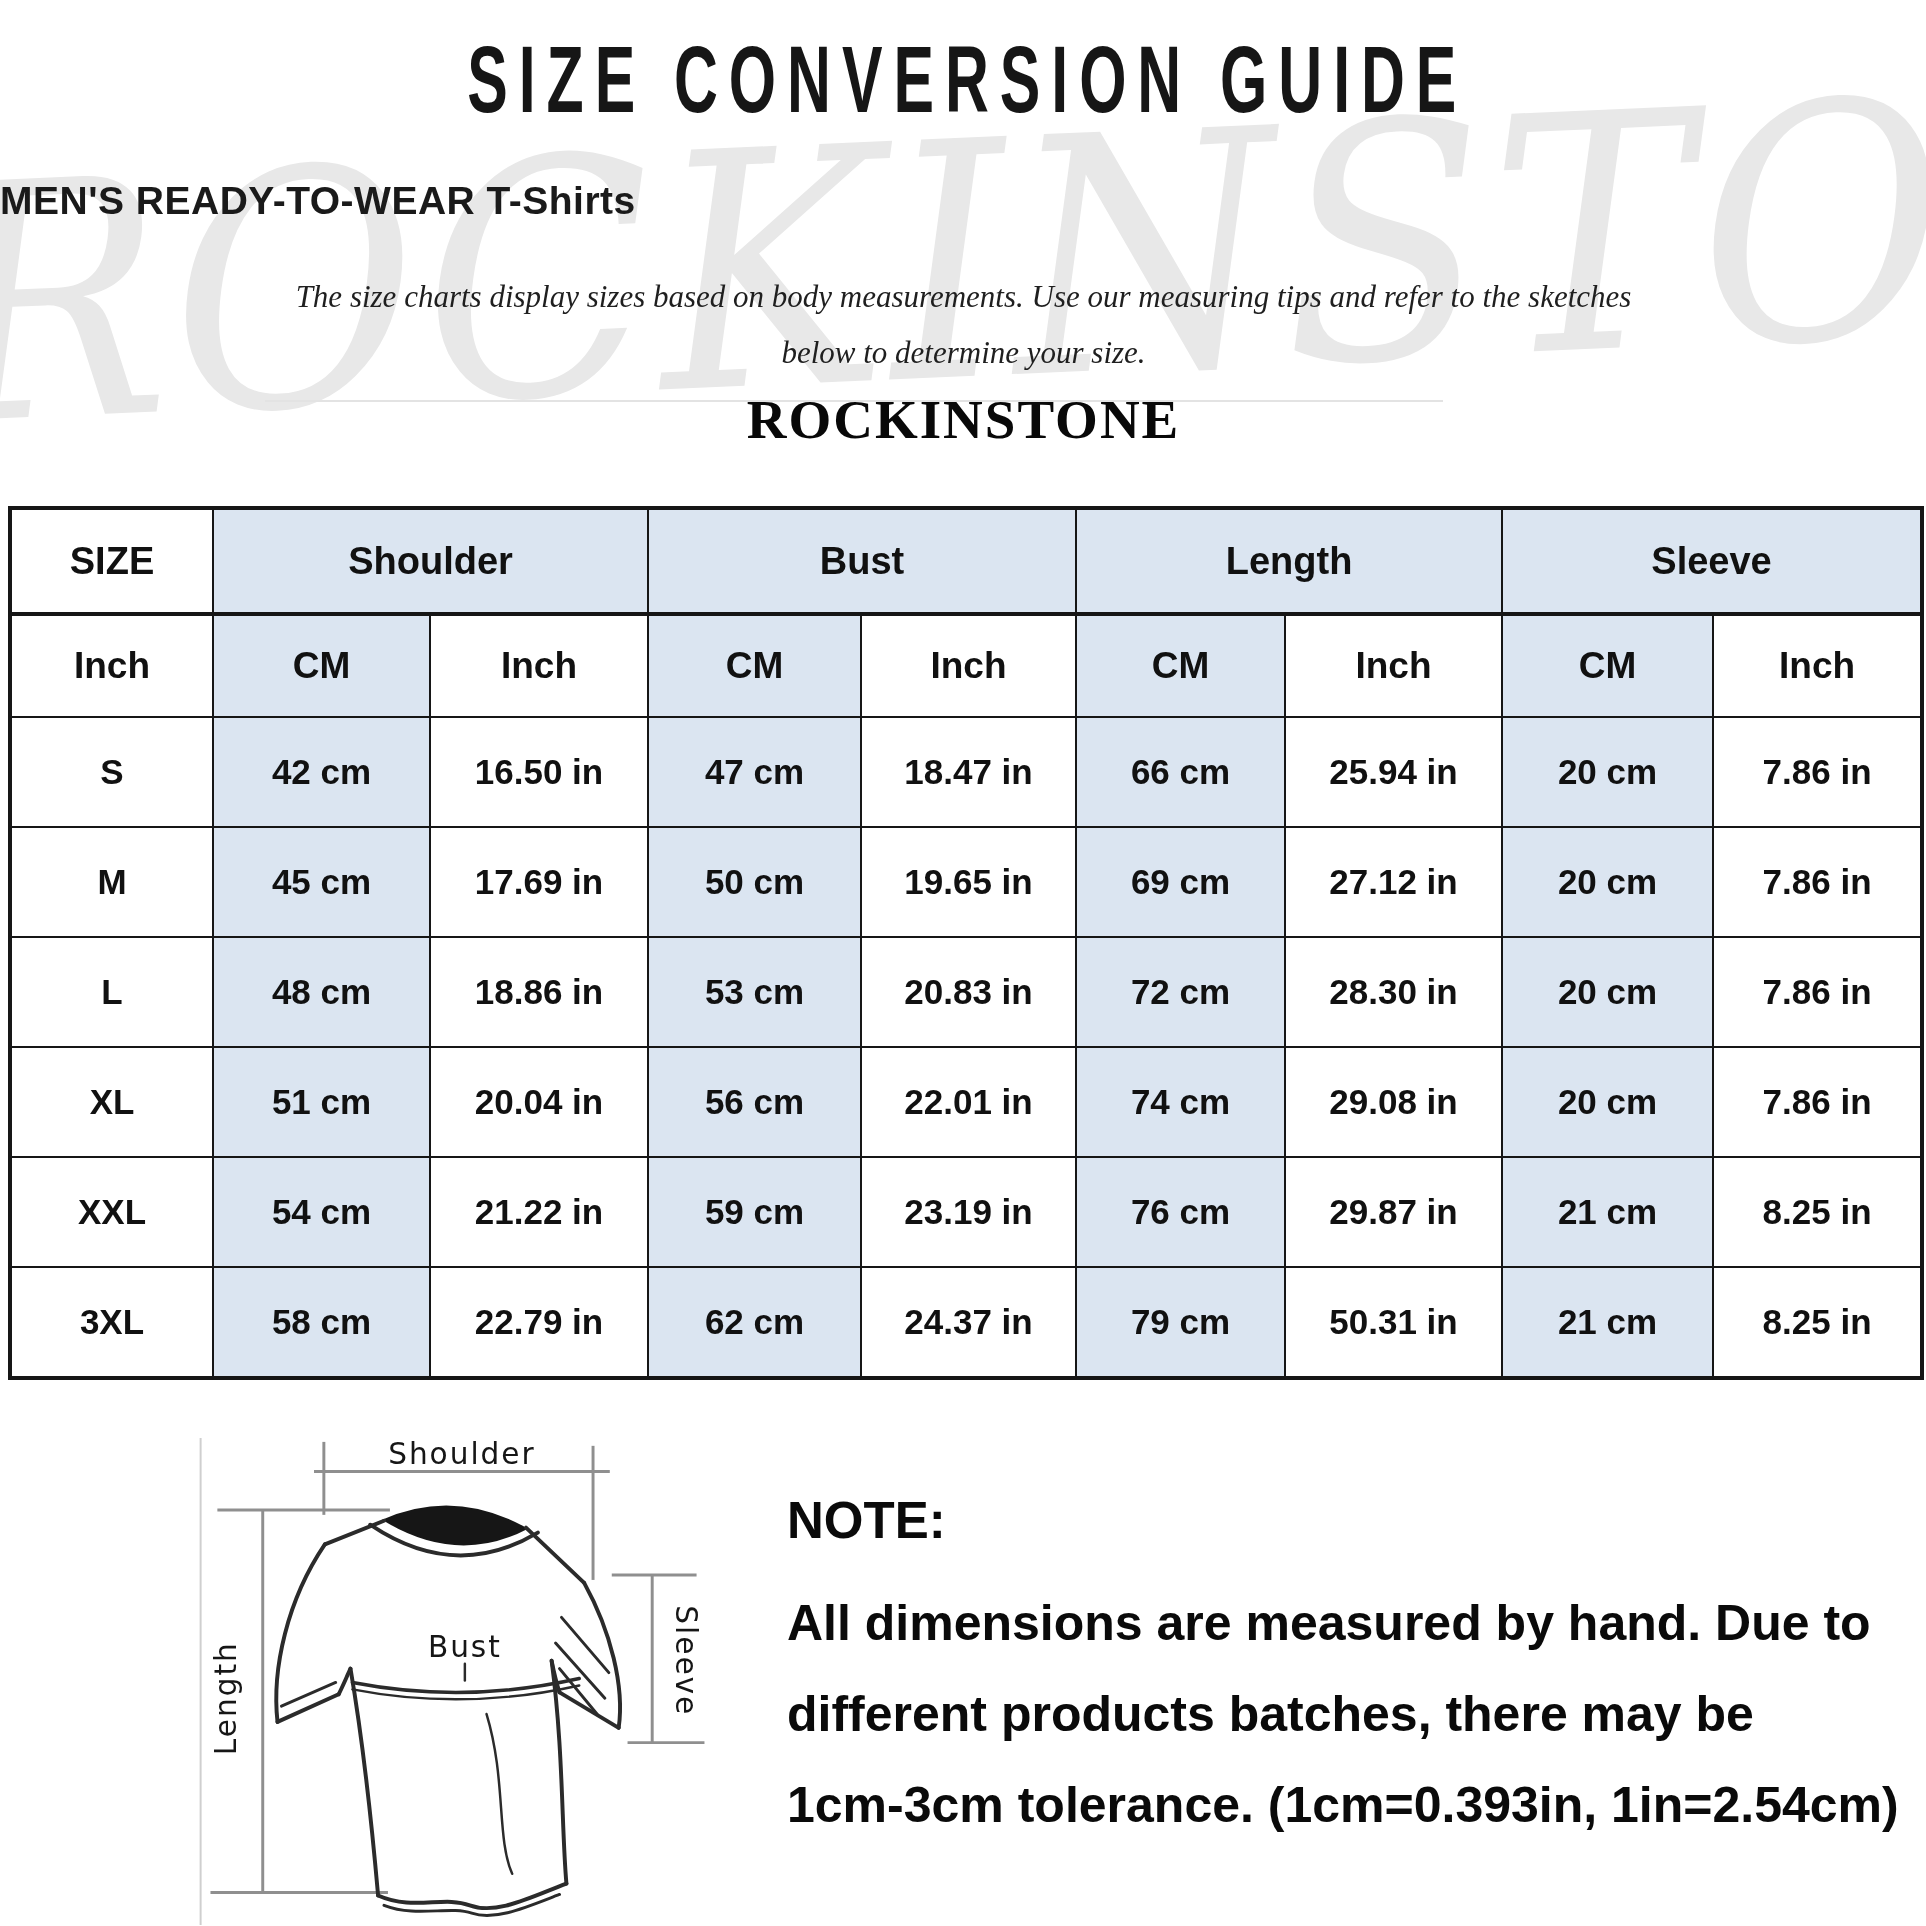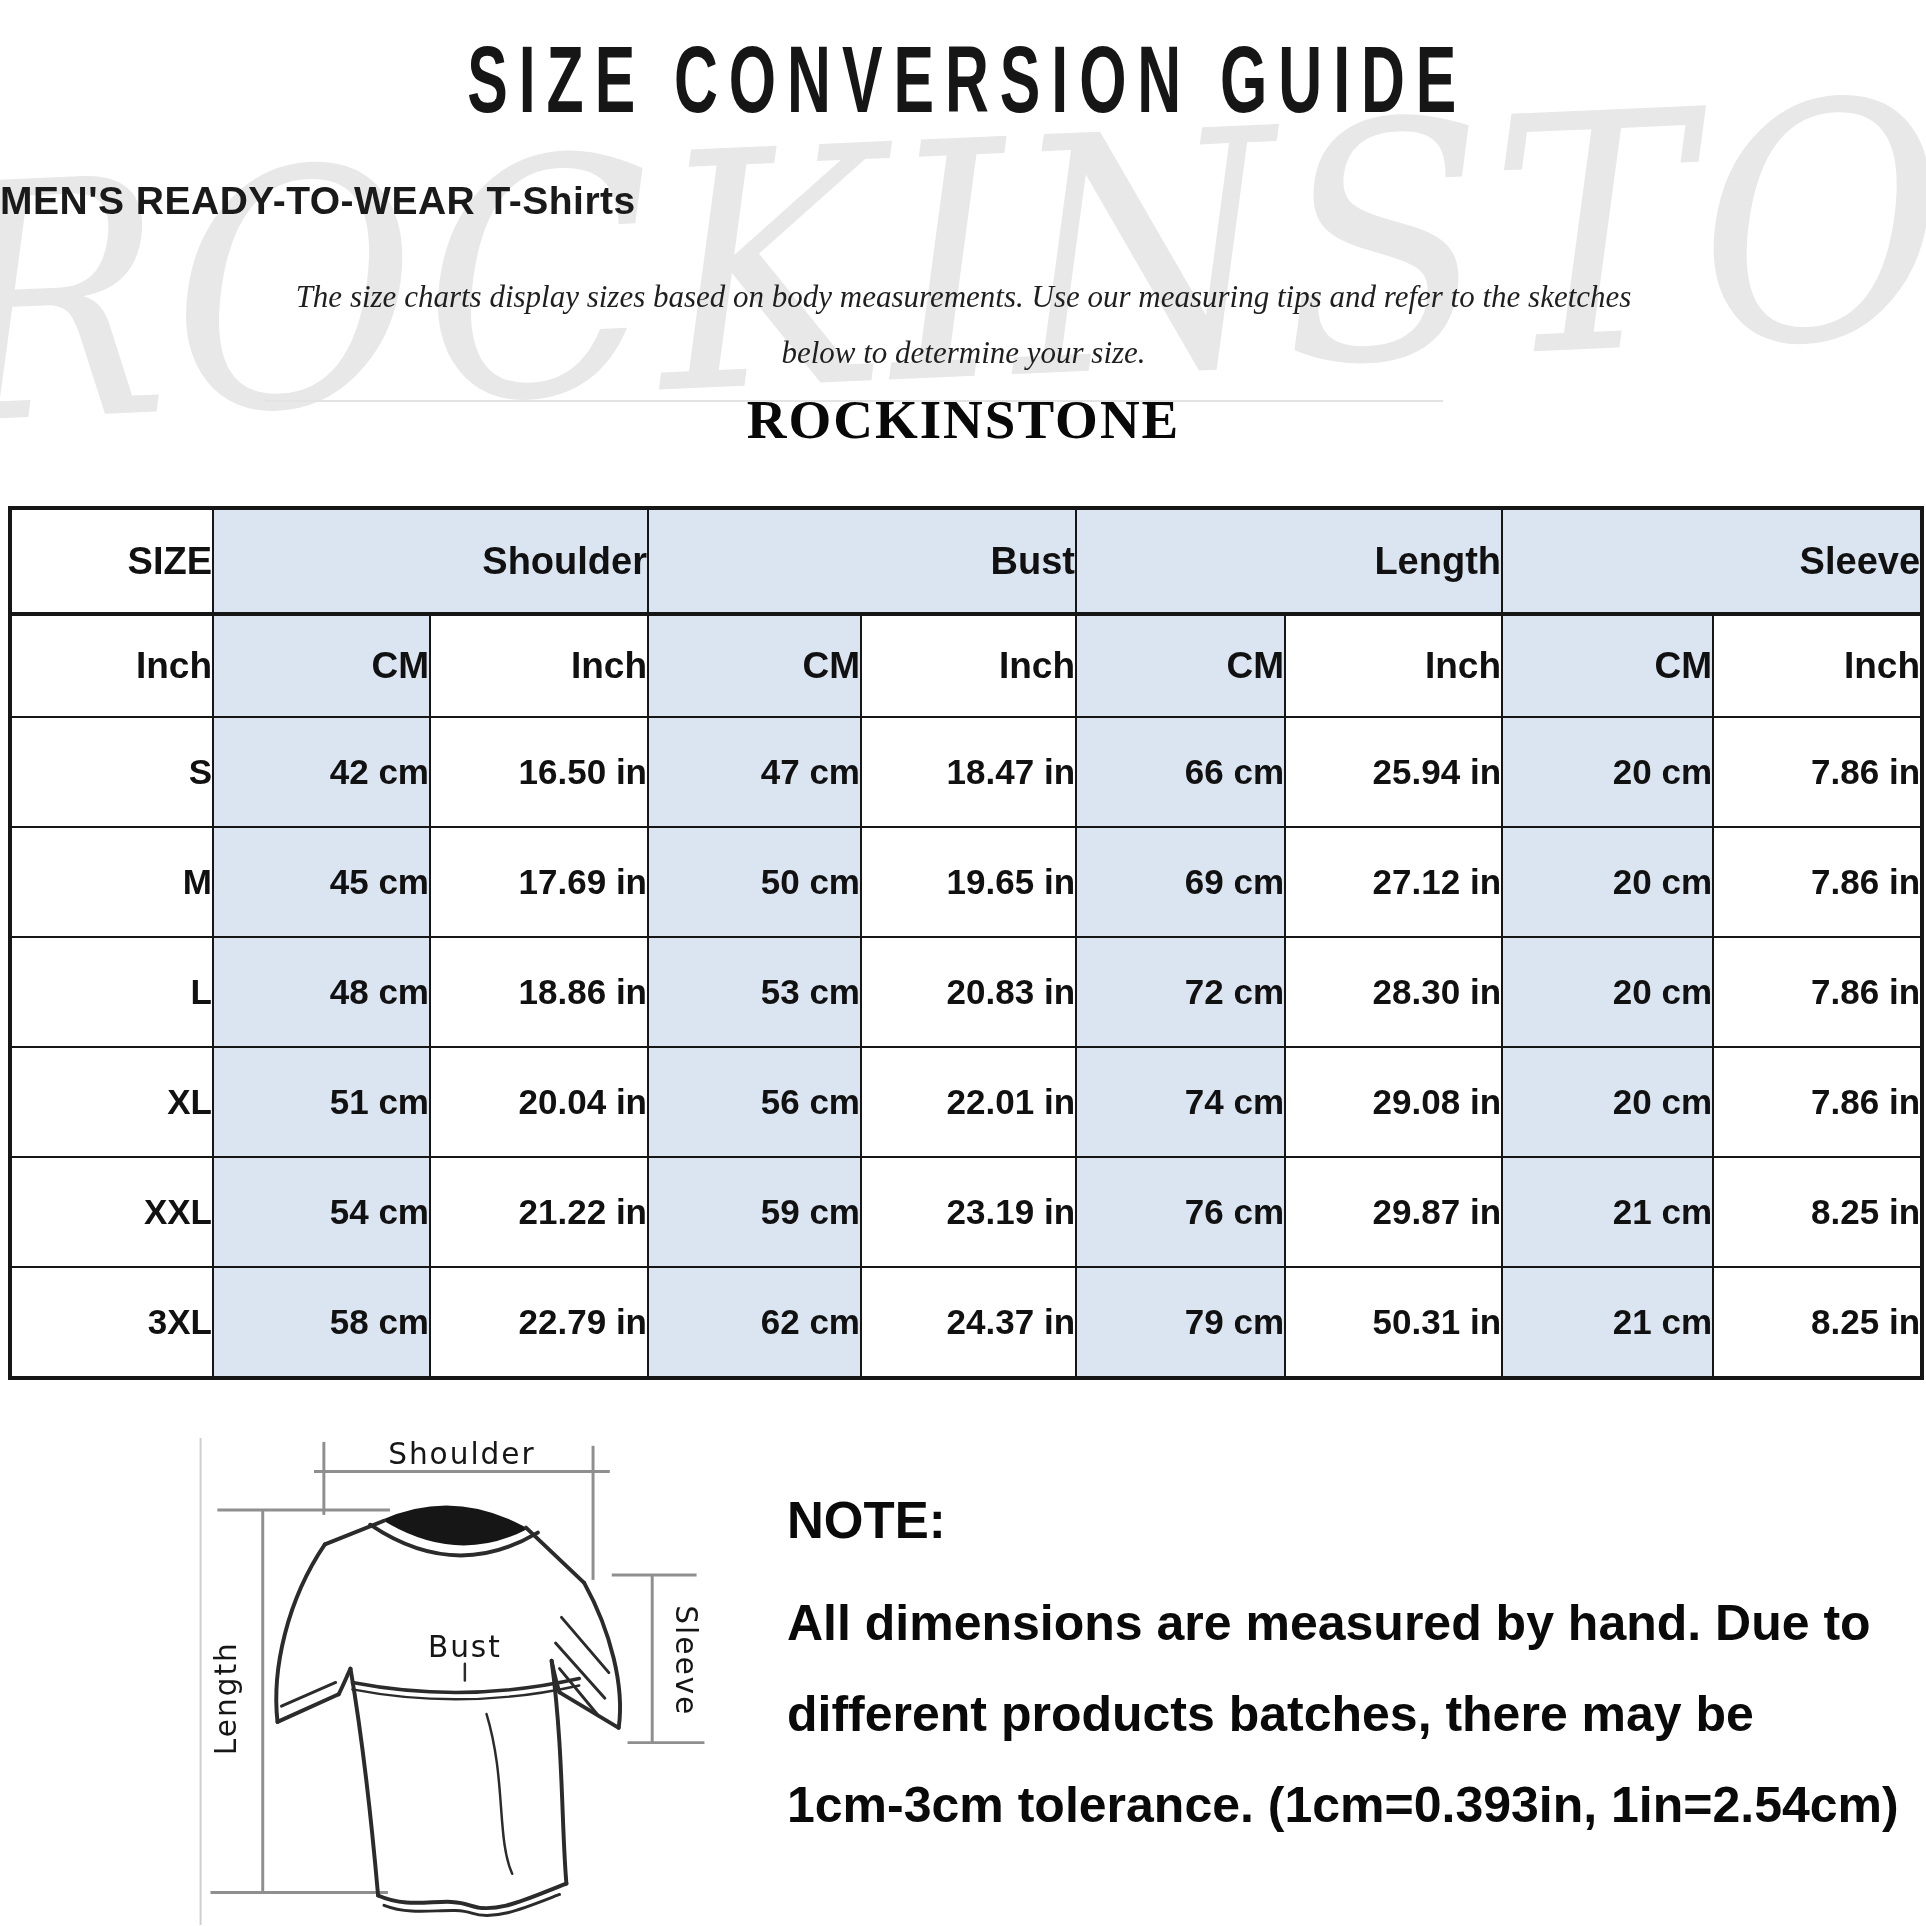--- a/index.html
+++ b/index.html
@@ -18,21 +18,21 @@
               white-space:nowrap;transform:scaleX(0.64);color:#161616;}
   .subtitle{position:absolute;top:139px;left:0;width:100%;z-index:1;margin-top:40px;}
   .subtitle span{display:inline-block;font-weight:700;font-size:39px;letter-spacing:0.5px;color:#1a1a1a;}
   .desc{position:absolute;top:238px;left:0;width:100%;text-align:center;z-index:1;
         font-family:Liberation Serif, serif;font-style:italic;font-size:31px;color:#1f1f1f;line-height:56px;}
   .desc-line{display:block;}
   .brand{position:absolute;top:388px;left:0;width:100%;text-align:center;z-index:1;
          font-family:"Liberation Serif",serif;font-weight:700;font-size:55px;letter-spacing:2px;color:#080808;}
   
   .size-table{position:absolute;left:8px;top:506px;width:1911px;z-index:1;
-              border-collapse:collapse;table-layout:fixed;text-align:right;
+              border-collapse:collapse;table-layout:fixed;text-align:center;
               border:4px solid #161616;}
   .size-table th,.size-table td{border:2px solid #161616;background:#ffffff;
               font-family:"Liberation Sans",sans-serif;color:#111;padding:0;}
   .size-table .blue{background:#dbe5f1;}
   .group-row th{height:102px;font-size:38px;font-weight:700;border-bottom:4px solid #161616;}
   .unit-row td{height:100px;font-size:37px;font-weight:700;}
   .data-row td{height:108px;font-size:35px;font-weight:700;}
   
   .diagram{position:absolute;left:168px;top:1434px;width:574px;height:493px;z-index:1;}
   .diagram svg{display:block;width:100%;height:100%;}

